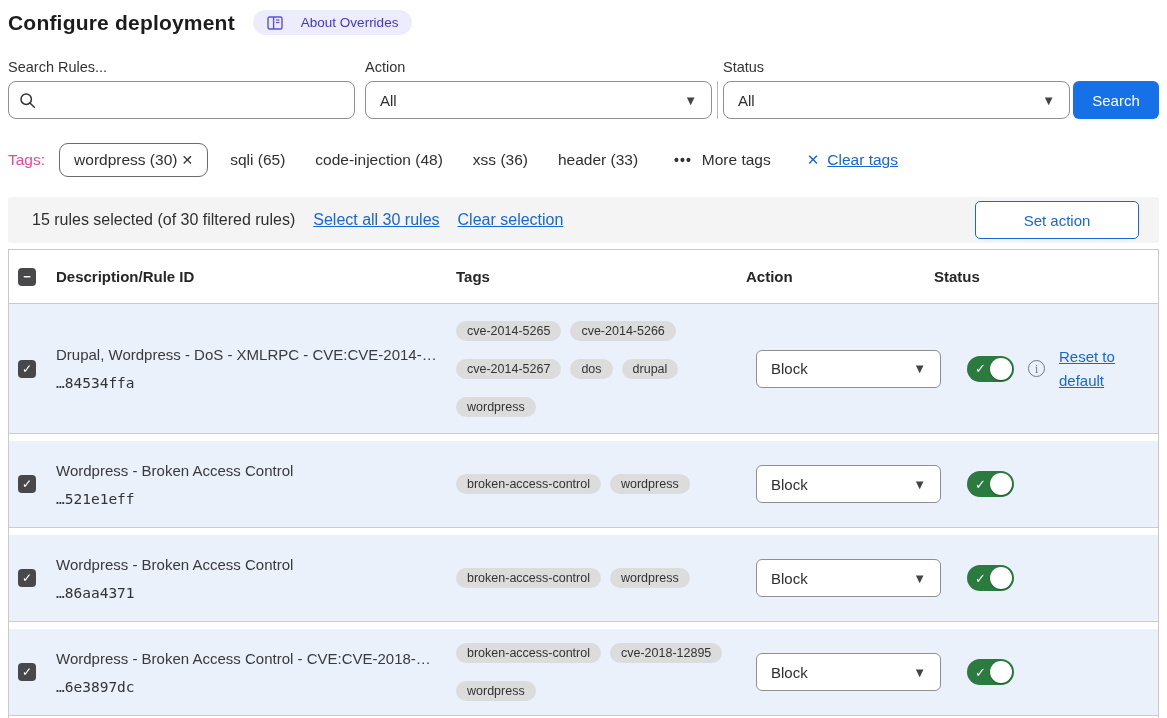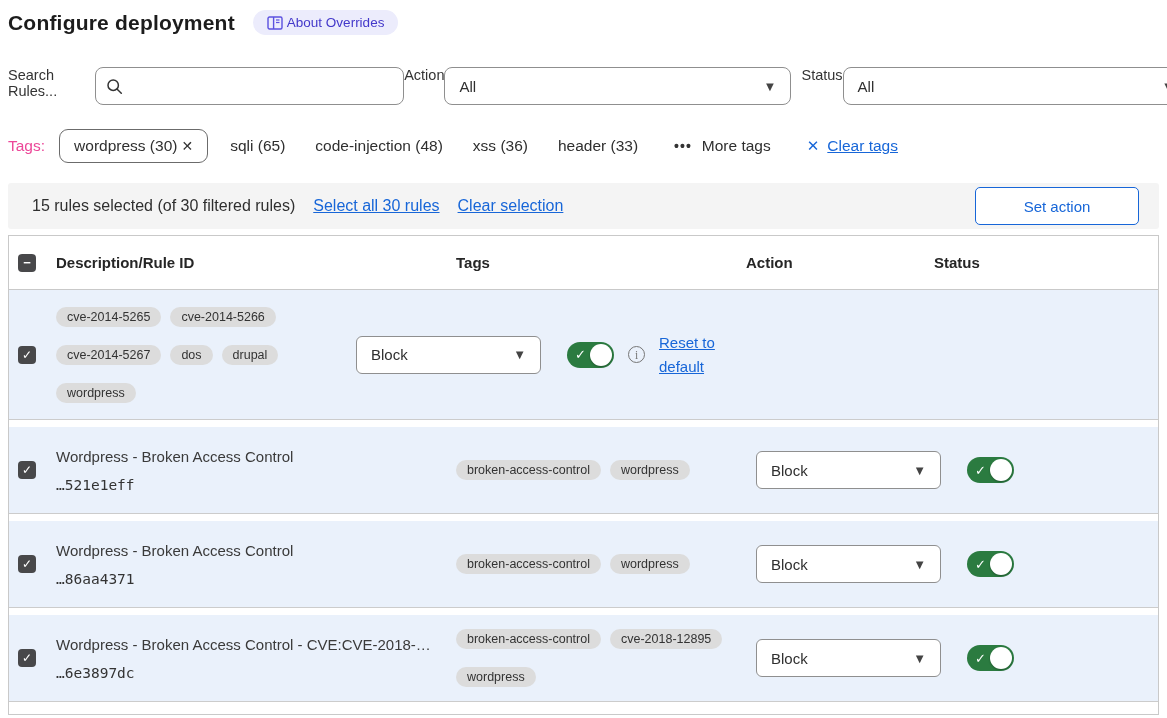--- a/index.html
+++ b/index.html
@@ -3,27 +3,27 @@
 <meta charset="utf-8">
 <style>
   * { margin:0; padding:0; box-sizing:border-box; }
   html,body { width:1167px; height:718px; overflow:hidden; background:#fff;
     font-family:"Liberation Sans", sans-serif; color:#2f2f2f; }
   .page { padding:10px 8px 0 8px; }
 
   
   .page-header { display:flex; align-items:center; margin-bottom:24px; }
   .page-title { font-size:21px; font-weight:700; color:#1c1c1c; letter-spacing:.2px; }
-  .about-badge { margin-left:18px; display:inline-flex; align-items:center; gap:4px;
+  .about-badge { margin-left:18px; display:inline-flex; align-items:center; gap:18px;
     background:#ececfc; color:#4338ca; border-radius:14px; padding:5px 14px;
     font-size:13.5px; cursor:pointer; }
 
   
   .filters { display:flex; align-items:flex-end; margin-bottom:24px; }
-  .filter-group { display:flex; flex-direction:row; }
+  .filter-group { display:flex; flex-direction:column; }
   .filter-label { font-size:14.5px; color:#333; margin-bottom:6px; }
   .search-box { width:347px; height:38px; border:1px solid #8f8f8f; border-radius:8px;
     display:flex; align-items:center; padding:0 10px; background:#fff; }
   .search-box input { border:none; outline:none; flex:1; font-size:15px; margin-left:8px;
     font-family:"Liberation Sans", sans-serif; background:transparent; }
   .select { width:347px; height:38px; border:1px solid #8f8f8f; border-radius:8px;
     display:flex; align-items:center; justify-content:space-between; padding:0 14px;
     background:#fff; font-size:15px; cursor:pointer; }
   .caret { font-size:13px; color:#444; }
   .v-divider { width:1px; height:38px; background:#b9b9b9; margin:0 5px; align-self:flex-end; }
@@ -189,20 +189,24 @@
       <div class="col-desc">Description/Rule ID</div>
       <div class="col-tags">Tags</div>
       <div class="col-action">Action</div>
       <div class="col-status">Status</div>
     </div>
 
     <div class="t-row data-row row-tall">
       <div class="col-check">
         <div class="checkbox">✓</div>
       </div>
+      <div class="col-desc">
+        <div class="desc-line">Drupal, Wordpress - DoS - XMLRPC - CVE:CVE-2014-…</div>
+        <div class="rule-id">…84534ffa</div>
+      </div>
       <div class="col-tags">
           <div class="chips">
             <span class="chip">cve-2014-5265</span>
             <span class="chip">cve-2014-5266</span>
             <span class="chip">cve-2014-5267</span>
             <span class="chip">dos</span>
             <span class="chip">drupal</span>
             <span class="chip">wordpress</span>
           </div>
         </div>

